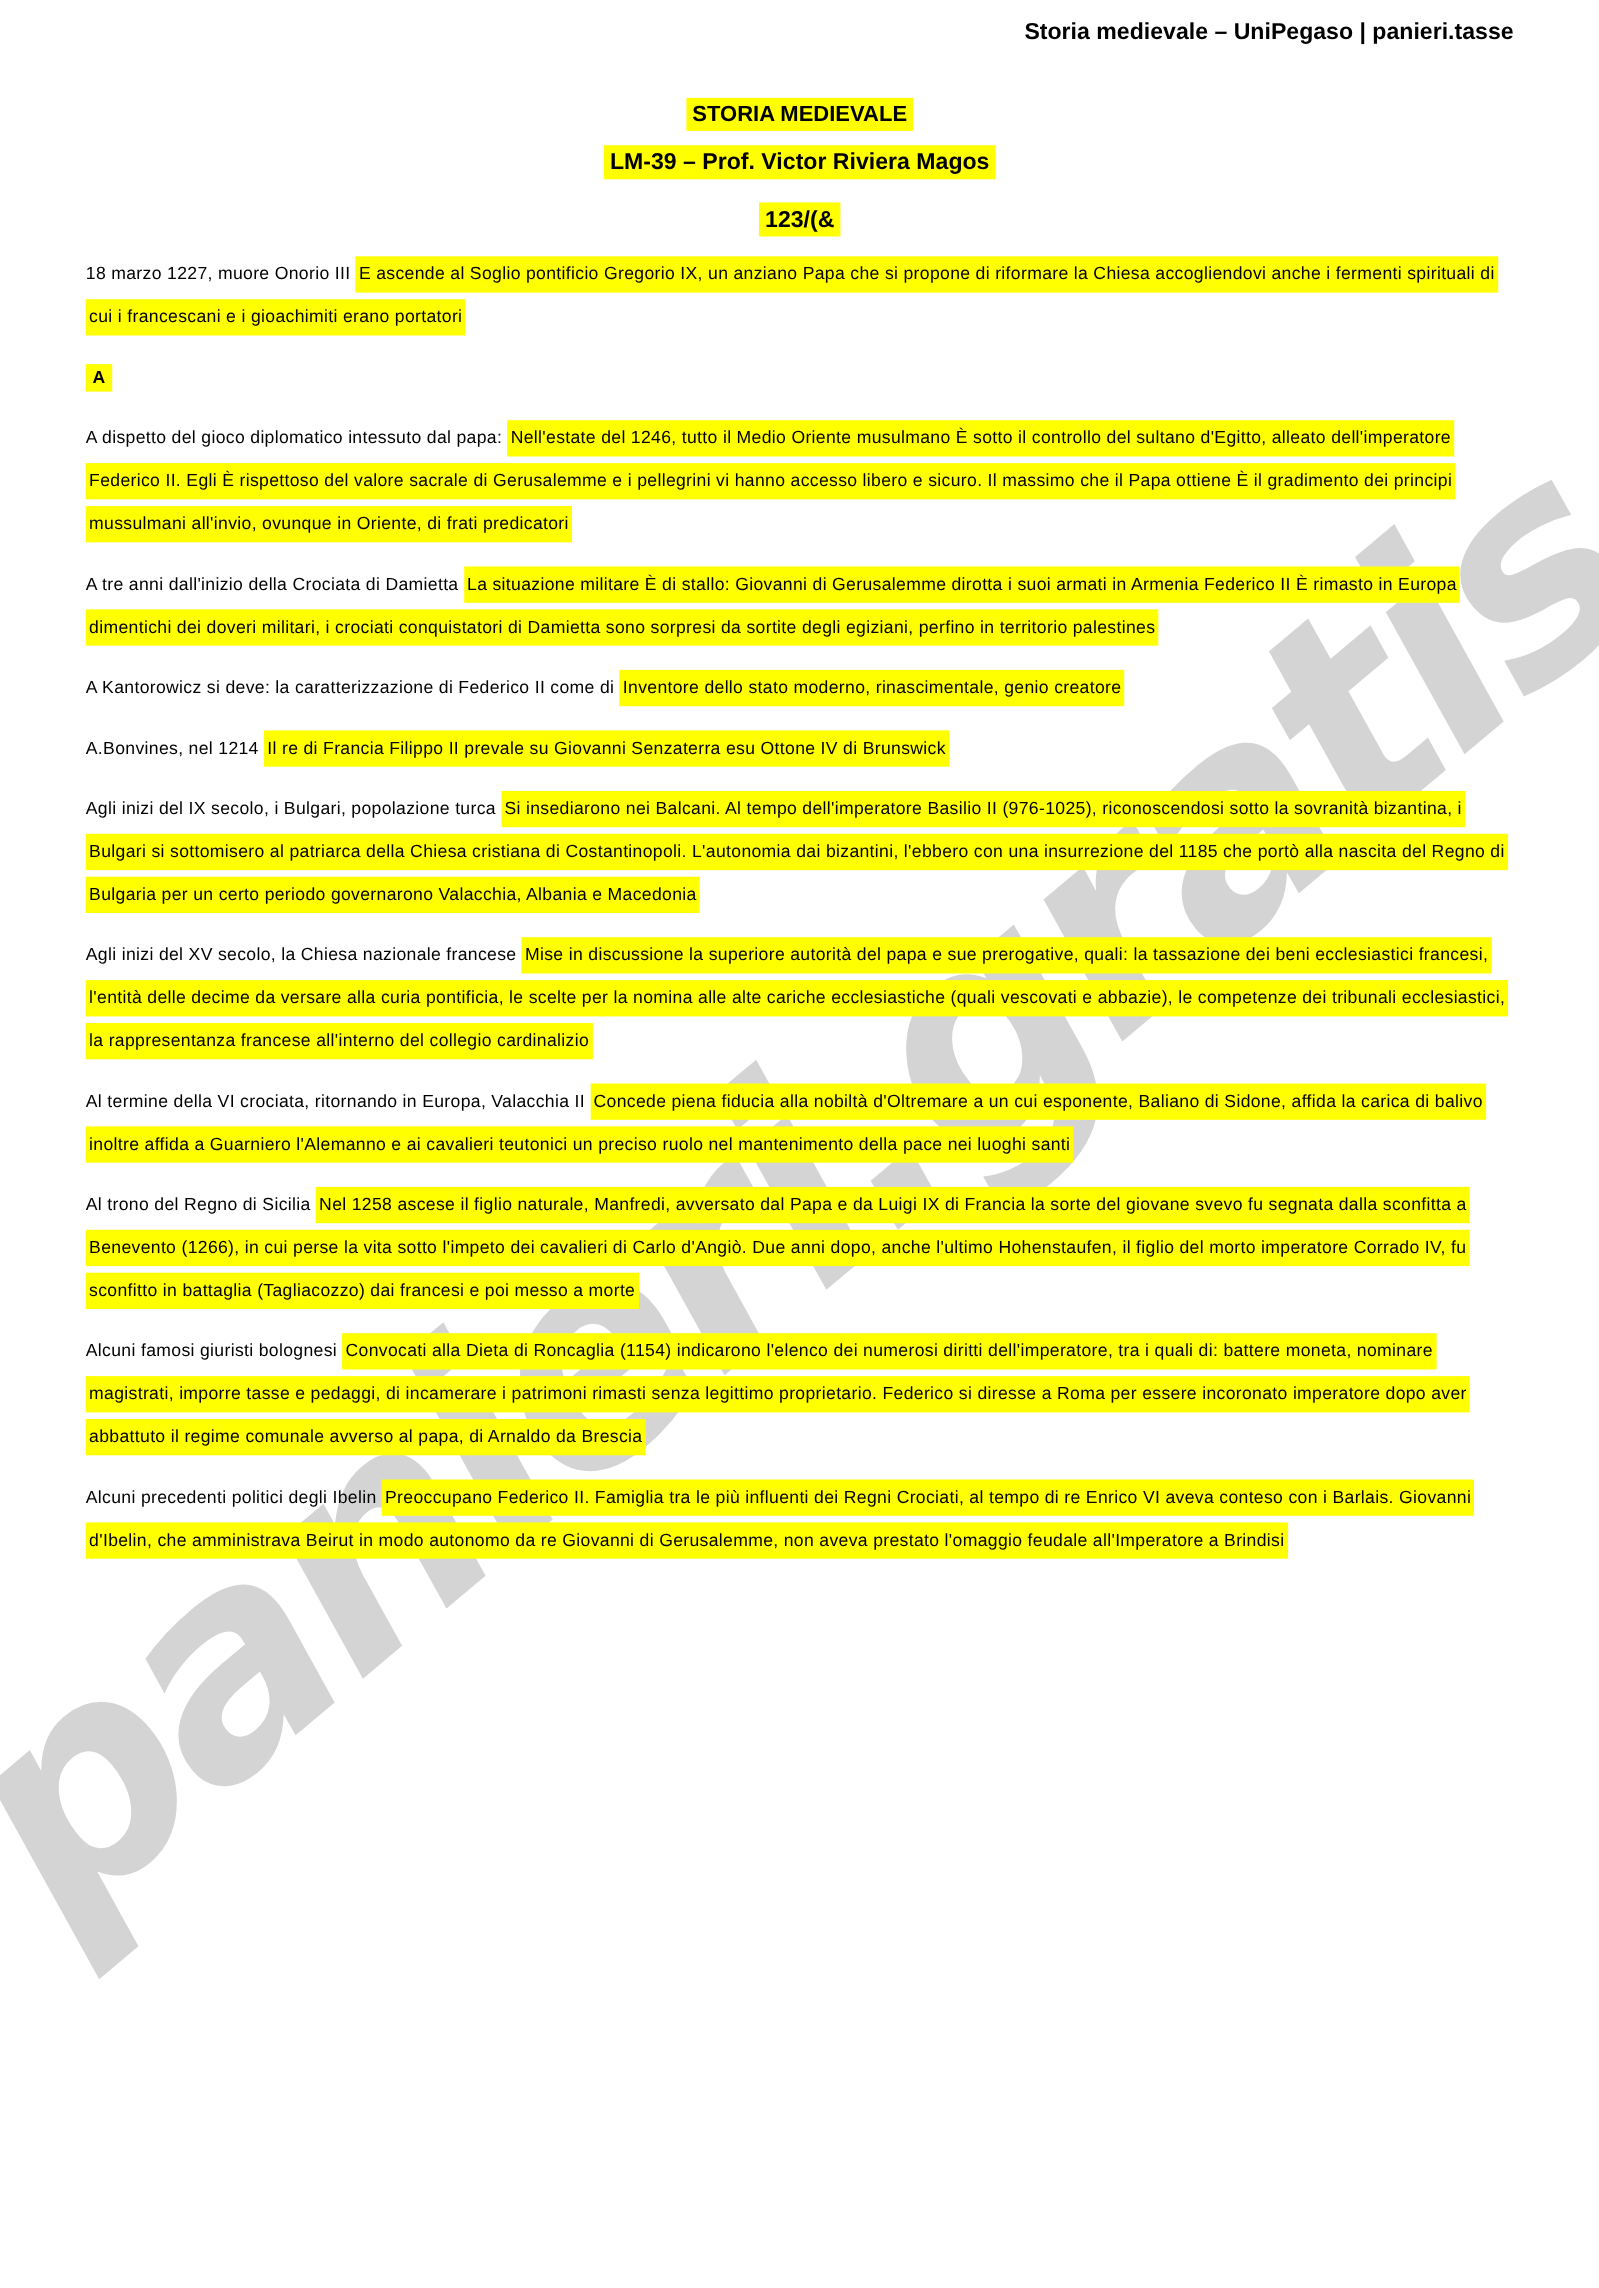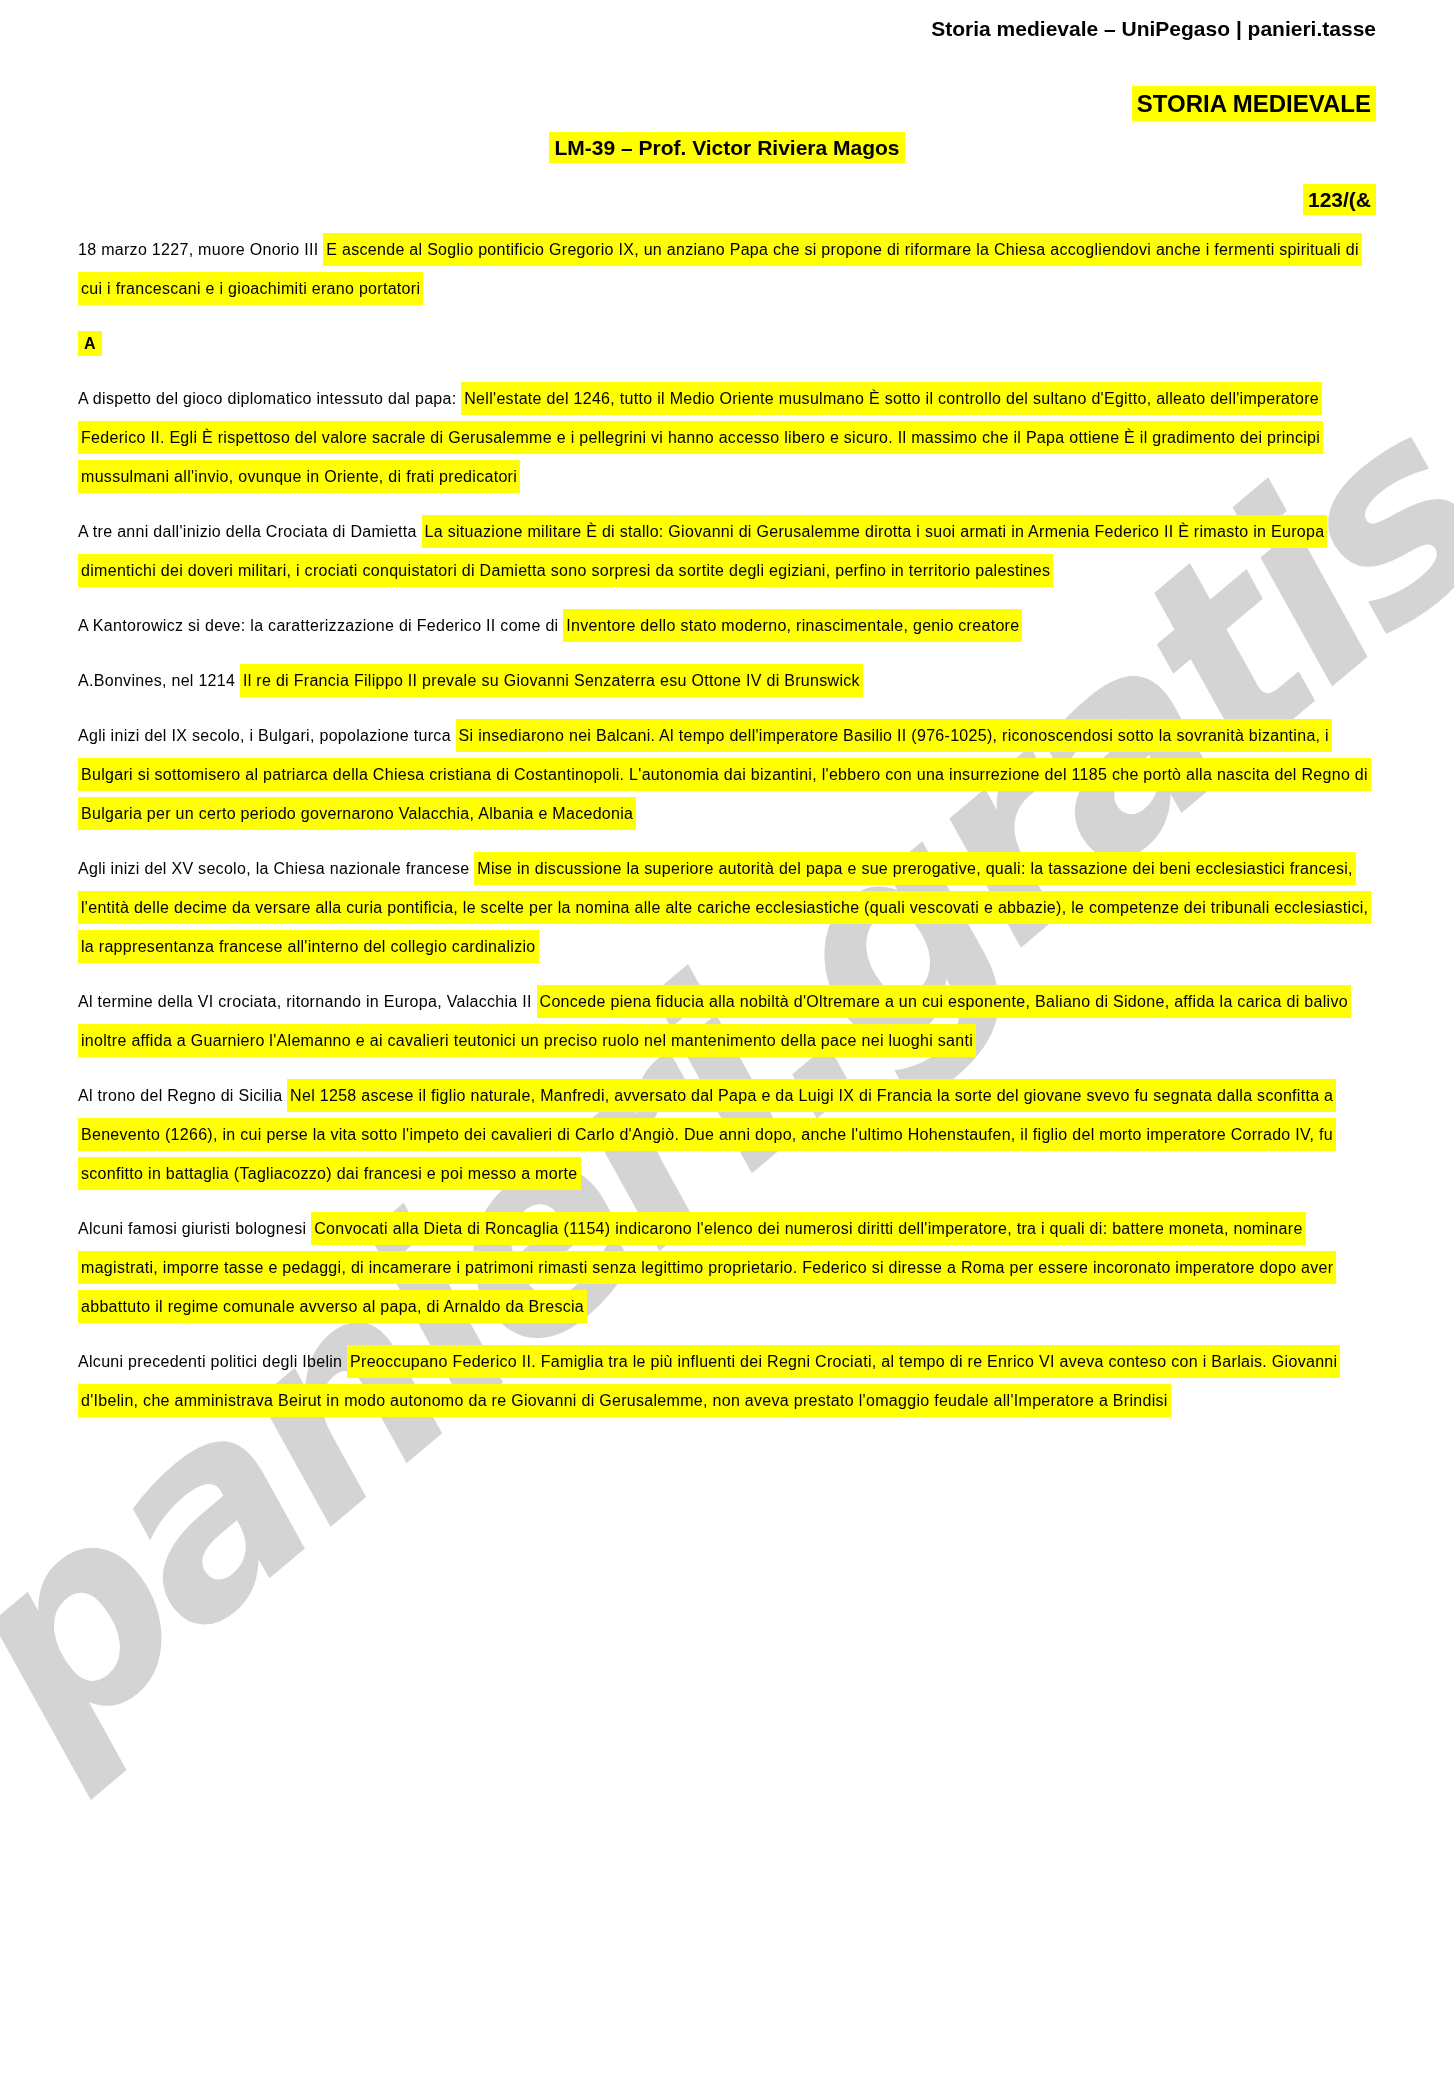--- a/index.html
+++ b/index.html
@@ -44,35 +44,35 @@
   }
   mark {
     background: #ffff00;
     color: inherit;
     padding: 4px 5px;
     -webkit-box-decoration-break: clone;
     box-decoration-break: clone;
   }
   .title-line {
     margin: 46px 0 0 0;
-    text-align: right;
+    text-align: center;
     font-weight: bold;
-    font-size: 24px;
+    font-size: 20px;
     line-height: 28px;
   }
   .subtitle-line {
     margin: 16px 0 12px 0;
     text-align: center;
     font-weight: bold;
     font-size: 21px;
     line-height: 28px;
   }
   .code-line {
     margin: 24px 0 0 0;
-    text-align: right;
+    text-align: center;
     font-weight: bold;
     font-size: 21px;
     line-height: 28px;
   }
   .content {
     margin-top: 6px;
   }
   .para {
     margin: 16px 0 0 0;
     font-size: 16px;

